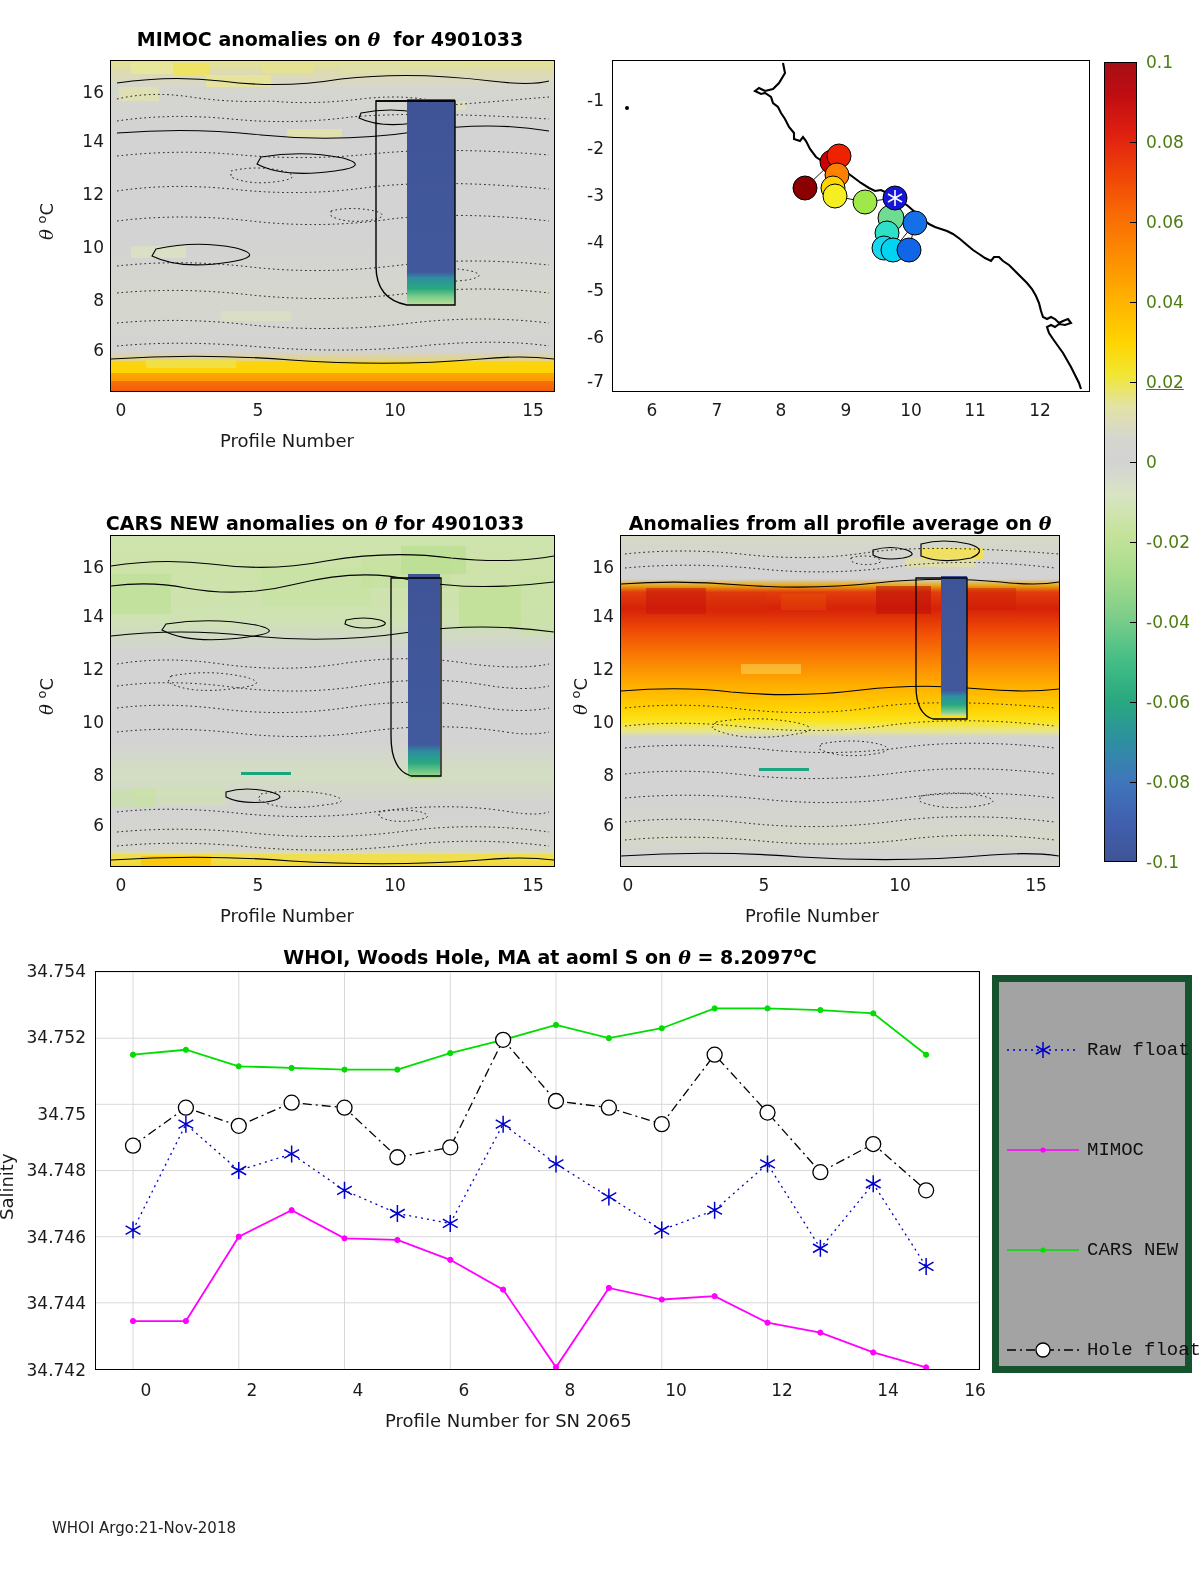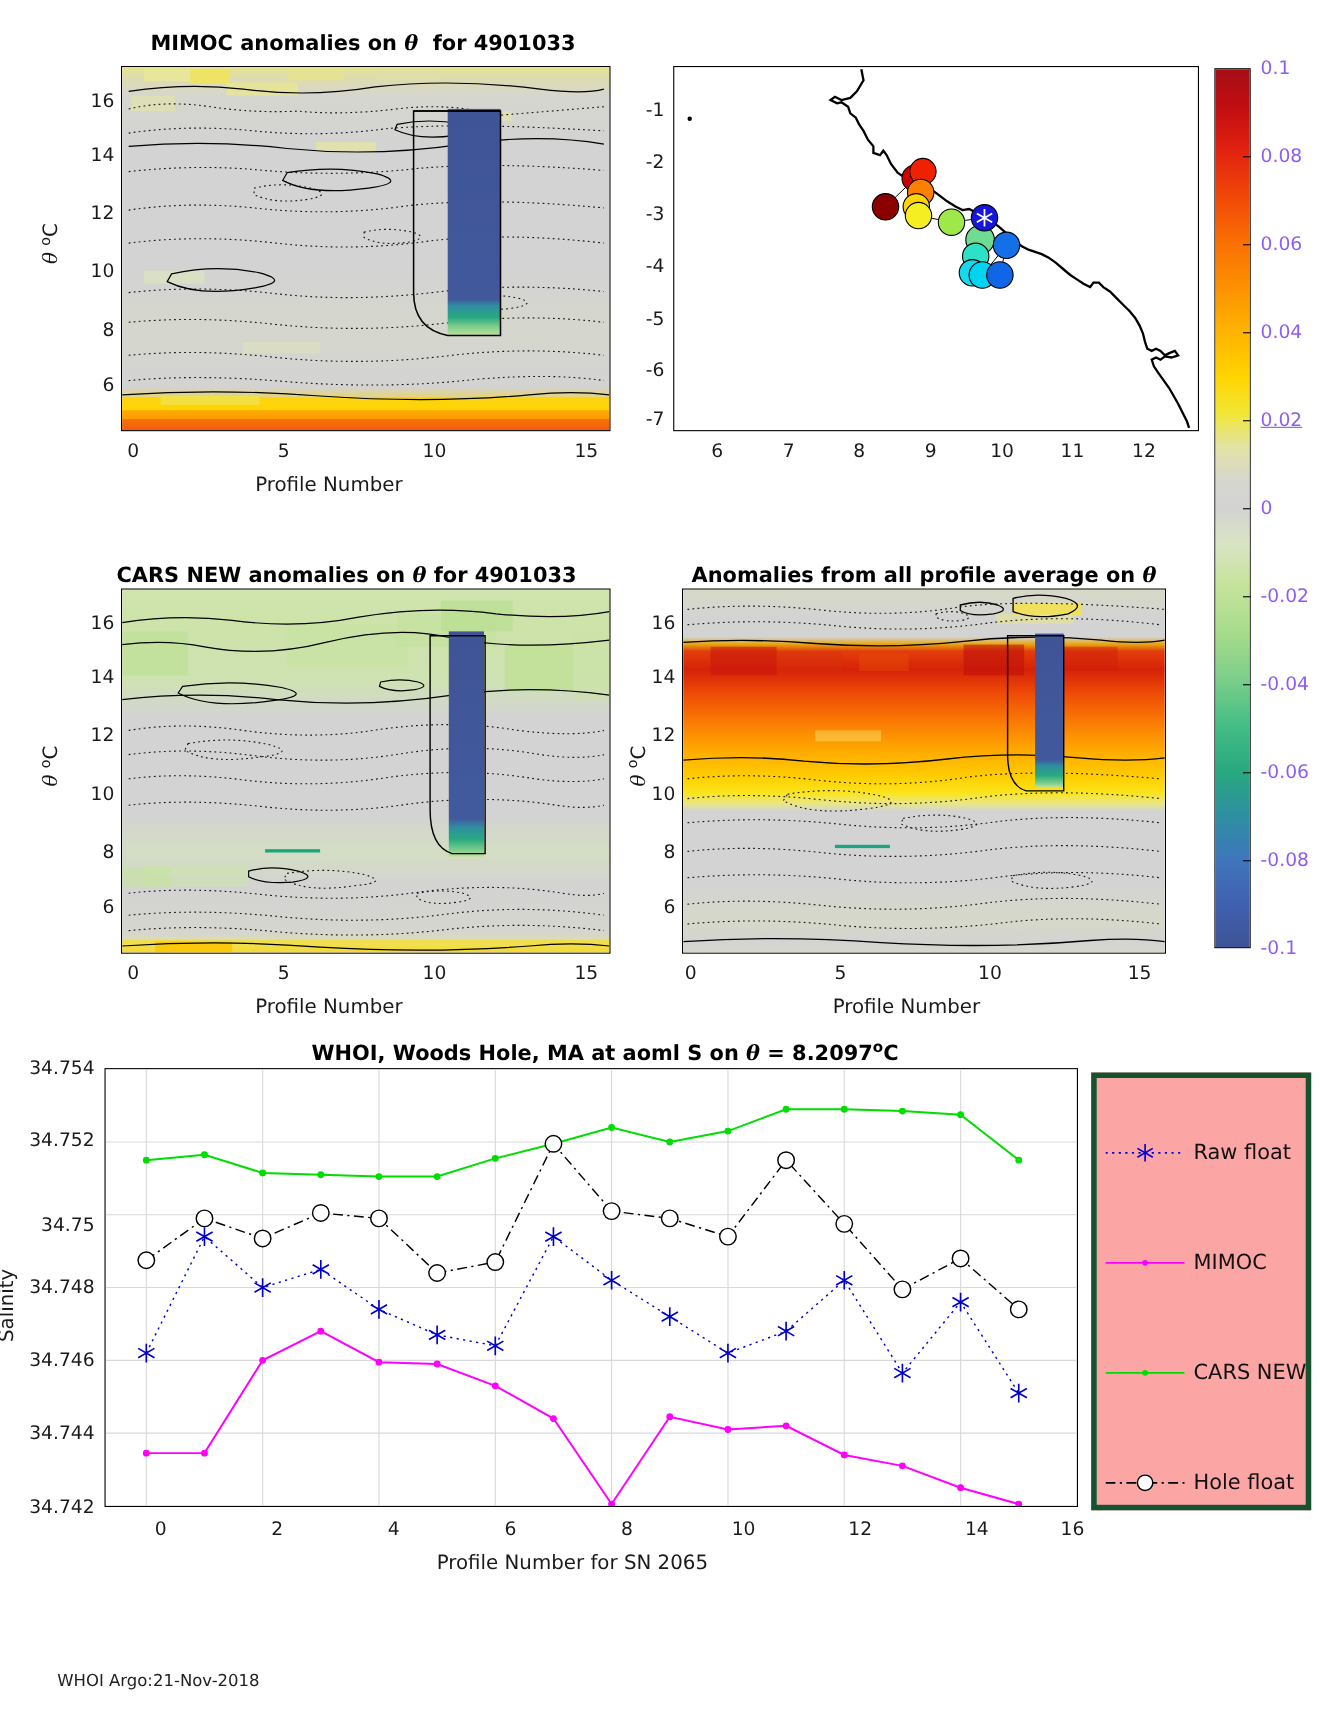--- a/index.html
+++ b/index.html
@@ -12,36 +12,36 @@
   .panel{position:absolute;}
   .ptitle{
     position:absolute;text-align:center;font-weight:bold;
     font-size:19px;color:#000;white-space:nowrap;
     left:50%;transform:translateX(-50%);
   }
   .axbox{position:absolute;border:1px solid #000;box-sizing:border-box;background:#fff;overflow:hidden;}
   .tick-lbl{position:absolute;font-size:17px;color:#1a1a1a;white-space:nowrap;}
   .tick-lbl.y{text-align:right;transform:translateY(-50%);}
   .tick-lbl.x{text-align:center;transform:translateX(-50%);}
-  .axlabel{position:absolute;font-size:18px;color:#1a1a1a;white-space:nowrap;text-align:center;margin-left:12px;}
+  .axlabel{position:absolute;font-size:18px;color:#1a1a1a;white-space:nowrap;text-align:center;}
   .ylabel-rot{position:absolute;font-size:18px;color:#1a1a1a;white-space:nowrap;
     transform-origin:0 0;transform:rotate(-90deg);}
   .theta{font-style:italic;font-family:"DejaVu Serif","Liberation Serif",serif;}
   .sup{font-size:0.72em;vertical-align:super;}
 
   
   #colorbar{position:absolute;border:1px solid #000;box-sizing:border-box;}
-  .cb-lbl{position:absolute;font-size:17px;color:#8b5cf6;transform:translateY(-50%);white-space:nowrap;}
+  .cb-lbl{position:absolute;font-size:17px;color:#4d7c0f;transform:translateY(-50%);white-space:nowrap;}
   .cb-tick{position:absolute;height:1px;background:#000;width:7px;}
 
   
   #footer{position:absolute;font-size:15px;color:#222;}
 
   
-  #legend-box{position:absolute;border:5px solid #14532d;box-sizing:border-box;background:#fca5a5;}
+  #legend-box{position:absolute;border:7px solid #14532d;box-sizing:border-box;background:#a3a3a3;font-family:Liberation Mono, monospace;}
   .leg-row{position:absolute;left:0;width:100%;height:26px;}
   .leg-sample{position:absolute;left:8px;top:0;width:72px;height:26px;}
   .leg-text{position:absolute;left:88px;top:0;height:26px;line-height:26px;font-size:19px;color:#111;white-space:nowrap;}
 
   svg{display:block;}
 </style>
 </head>
 <body>
 
 <div class="fig">

